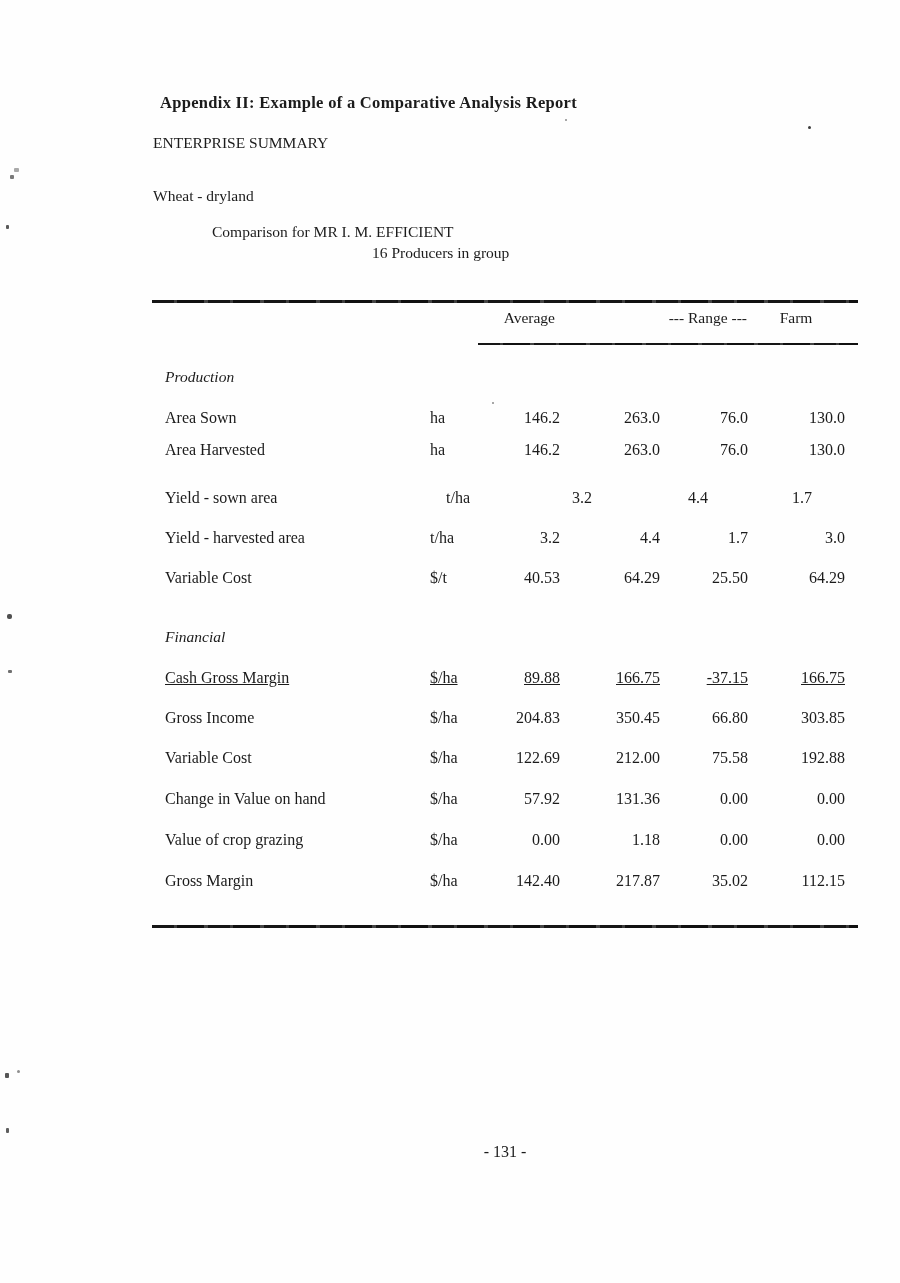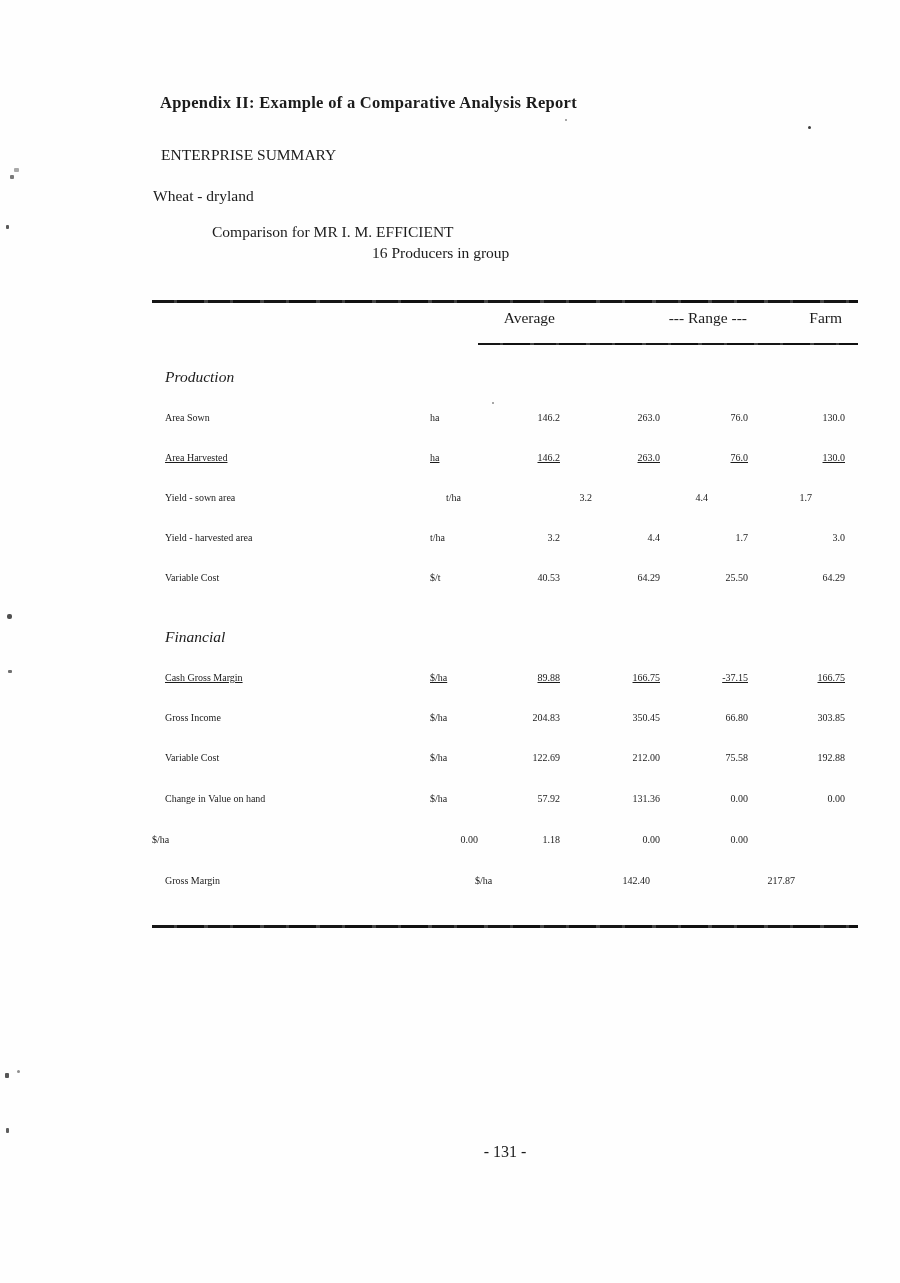--- a/index.html
+++ b/index.html
@@ -42,37 +42,37 @@
   }
   .top-rule    { top: 0;     height: 3px; }
   .header-rule { top: 43px;  left: 326px; width: 380px; height: 2px; }
   .bottom-rule { top: 625px; height: 3px; }
   .trow {
     position: absolute;
     left: 0;
     width: 695px;
     display: grid;
     grid-template-columns: 278px 50px 82px 100px 88px 97px;
-    font-size: 10px;
+    font-size: 16px;
     line-height: 20px;
   }
   .thead-row {
     position: absolute;
     left: 0;
     top: 8px;
     width: 695px;
     display: grid;
     grid-template-columns: 278px 50px 82px 188px 97px;
     font-size: 15.5px;
     line-height: 20px;
   }
   .cell-num { text-align: right; padding-right: 2px; }
   .hdr-average { text-align: right; padding-right: 7px; }
   .hdr-range   { text-align: right; padding-right: 3px; }
-  .hdr-farm    { text-align: right; padding-right: 5px; }
+  .hdr-farm    { text-align: center; padding-right: 5px; }
   .section-label {
     position: absolute;
     left: 13px;
     font-size: 15.5px;
     font-style: italic;
     white-space: nowrap;
   }
   .row-label { padding-left: 13px; }
   .page-number {
     position: absolute;
@@ -87,21 +87,21 @@
     border-radius: 50%;
   }
 </style>
 </head>
 <body>
 
 <div class="page">
 
   <div class="abs doc-title" style="left:152px; top:93px;margin-left:8px;">Appendix II: Example of a Comparative Analysis Report</div>
 
-  <div class="abs body-text" style="left:153px; top:146px;margin-left:8px;">ENTERPRISE SUMMARY</div>
+  <div class="abs body-text" style="left:153px; top:134px;">ENTERPRISE SUMMARY</div>
 
   <div class="abs body-text" style="left:153px; top:187px;">Wheat - dryland</div>
 
   <div class="abs body-text" style="left:212px; top:223px;">Comparison for MR I. M. EFFICIENT</div>
 
   <div class="abs body-text" style="left:372px; top:244px;">16 Producers in group</div>
 
   <div class="table-wrap">
 
     <div class="rule top-rule"></div>
@@ -120,21 +120,21 @@
 
     <div class="trow" style="top:108px;">
       <div class="row-label">Area Sown</div>
       <div>ha</div>
       <div class="cell-num">146.2</div>
       <div class="cell-num">263.0</div>
       <div class="cell-num">76.0</div>
       <div class="cell-num">130.0</div>
     </div>
 
-    <div class="trow" style="top:148px;text-decoration:underline;">
+    <div class="trow" style="top:140px;">
       <div class="row-label">Area Harvested</div>
       <div>ha</div>
       <div class="cell-num">146.2</div>
       <div class="cell-num">263.0</div>
       <div class="cell-num">76.0</div>
       <div class="cell-num">130.0</div>
     </div>
 
     <div class="trow" style="top:188px;gap:16px;">
       <div class="row-label">Yield - sown area</div>
@@ -195,28 +195,29 @@
     <div class="trow" style="top:489px;">
       <div class="row-label">Change in Value on hand</div>
       <div>$/ha</div>
       <div class="cell-num">57.92</div>
       <div class="cell-num">131.36</div>
       <div class="cell-num">0.00</div>
       <div class="cell-num">0.00</div>
     </div>
 
     <div class="trow" style="top:530px;">
+      <div class="row-label">Value of crop grazing</div>
       <div>$/ha</div>
       <div class="cell-num">0.00</div>
       <div class="cell-num">1.18</div>
       <div class="cell-num">0.00</div>
       <div class="cell-num">0.00</div>
     </div>
 
-    <div class="trow" style="top:571px;gap:45px;">
+    <div class="trow" style="top:571px;">
       <div class="row-label">Gross Margin</div>
       <div>$/ha</div>
       <div class="cell-num">142.40</div>
       <div class="cell-num">217.87</div>
       <div class="cell-num">35.02</div>
       <div class="cell-num">112.15</div>
     </div>
 
     <div class="rule bottom-rule"></div>
 

